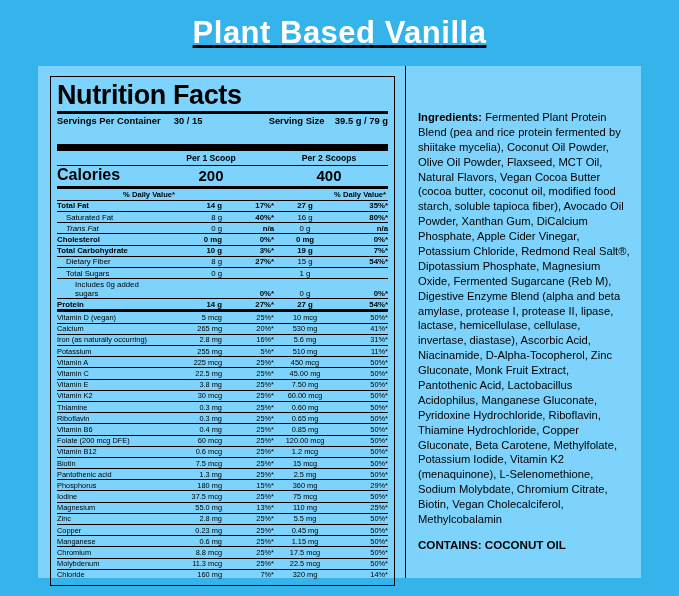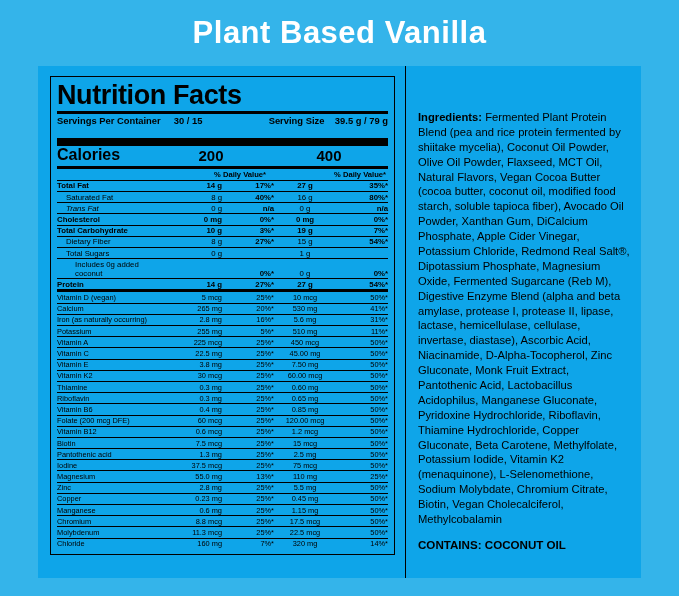--- a/index.html
+++ b/index.html
@@ -11,38 +11,39 @@
     height: 596px;
     background: #34b4ea;
     font-family: "Liberation Sans", sans-serif;
     overflow: hidden;
   }
   .page {
     width: 679px;
     height: 596px;
     position: relative;
     box-sizing: border-box;
+    text-decoration: underline;
   }
   .title {
     text-align: center;
     color: #ffffff;
     font-size: 31px;
     font-weight: bold;
     letter-spacing: 0.5px;
     padding-top: 16px;
     padding-bottom: 12px;
     line-height: 1.1;
   }
   .panel {
     position: absolute;
     left: 38px;
     top: 66px;
     width: 603px;
     height: 512px;
-    background: #0ea5e9;
+    background: #7dd3fc;
     box-sizing: border-box;
     display: flex;
     flex-direction: row;
   }
   .left-col {
     width: 368px;
     box-sizing: border-box;
     padding: 10px 10px 8px 12px;
     border-right: 1px solid #000;
   }
@@ -72,21 +73,21 @@
   .rule-thin { border-bottom: 1px solid #000; }
   .rule-med { border-bottom: 3px solid #000; }
   .rule-thick { border-bottom: 7px solid #000; }
   .rule-half { border-bottom: 1px solid #000; }
 
   .serv-row {
     display: flex;
     justify-content: space-between;
     font-size: 9.4px;
     font-weight: bold;
-    padding: 1px 0 12px 0;
+    padding: 1px 0 18px 0;
   }
   .colhead {
     display: flex;
     font-size: 8.6px;
     font-weight: bold;
     padding: 2px 0 2px 0;
   }
   .colhead .spacer { flex: 1 1 auto; }
   .colhead .c1, .colhead .c2 {
     width: 118px;
@@ -107,21 +108,21 @@
     width: 118px;
     text-align: center;
     font-size: 15px;
     font-weight: bold;
     line-height: 1.05;
   }
   .dv-row {
     display: flex;
     font-size: 7.6px;
     font-weight: bold;
-    justify-content: flex-end;
+    justify-content: space-between;
     padding: 1px 0 1px 0;
   }
   .dv-row .d1, .dv-row .d2 {
     width: 118px;
     text-align: right;
     padding-right: 2px;
   }
   table.nutri {
     width: 100%;
     border-collapse: collapse;
@@ -172,20 +173,25 @@
             <span>30 / 15</span>
           </div>
           <div>
             <span>Serving Size</span>
             &nbsp;&nbsp;
             <span>39.5 g / 79 g</span>
           </div>
         </div>
         <div class="rule-thick"></div>
 
+        <div class="colhead">
+          <div class="spacer"></div>
+          <div class="c1">Per 1 Scoop</div>
+          <div class="c2">Per 2 Scoops</div>
+        </div>
         <div class="rule-thin"></div>
 
         <div class="cal-row">
           <div class="cal-label">Calories</div>
           <div class="cal-v">200</div>
           <div class="cal-v">400</div>
         </div>
         <div class="rule-med"></div>
 
         <div class="dv-row">
@@ -239,21 +245,21 @@
                 <td class="pct2 b">54%*</td>
               </tr>
               <tr>
                 <td class="name ind1">Total Sugars</td>
                 <td class="amt">0 g</td>
                 <td class="pct b"></td>
                 <td class="amt2">1 g</td>
                 <td class="pct2 b"></td>
               </tr>
               <tr>
-                <td class="name ind2">Includes 0g added coconut</td>
+                <td class="name ind2">Includes 0g added sugars</td>
                 <td class="amt"></td>
                 <td class="pct b">0%*</td>
                 <td class="amt2">0 g</td>
                 <td class="pct2 b">0%*</td>
               </tr>
               <tr class="nob">
                 <td class="name b">Protein</td>
                 <td class="amt b">14 g</td>
                 <td class="pct b">27%*</td>
                 <td class="amt2 b">27 g</td>
@@ -365,20 +371,27 @@
                 <td class="pct2">50%*</td>
               </tr>
               <tr>
                 <td class="name">Pantothenic acid</td>
                 <td class="amt">1.3 mg</td>
                 <td class="pct">25%*</td>
                 <td class="amt2">2.5 mg</td>
                 <td class="pct2">50%*</td>
               </tr>
               <tr>
+                <td class="name">Phosphorus</td>
+                <td class="amt">180 mg</td>
+                <td class="pct">15%*</td>
+                <td class="amt2">360 mg</td>
+                <td class="pct2">29%*</td>
+              </tr>
+              <tr>
                 <td class="name">Iodine</td>
                 <td class="amt">37.5 mcg</td>
                 <td class="pct">25%*</td>
                 <td class="amt2">75 mcg</td>
                 <td class="pct2">50%*</td>
               </tr>
               <tr>
                 <td class="name">Magnesium</td>
                 <td class="amt">55.0 mg</td>
                 <td class="pct">13%*</td>

